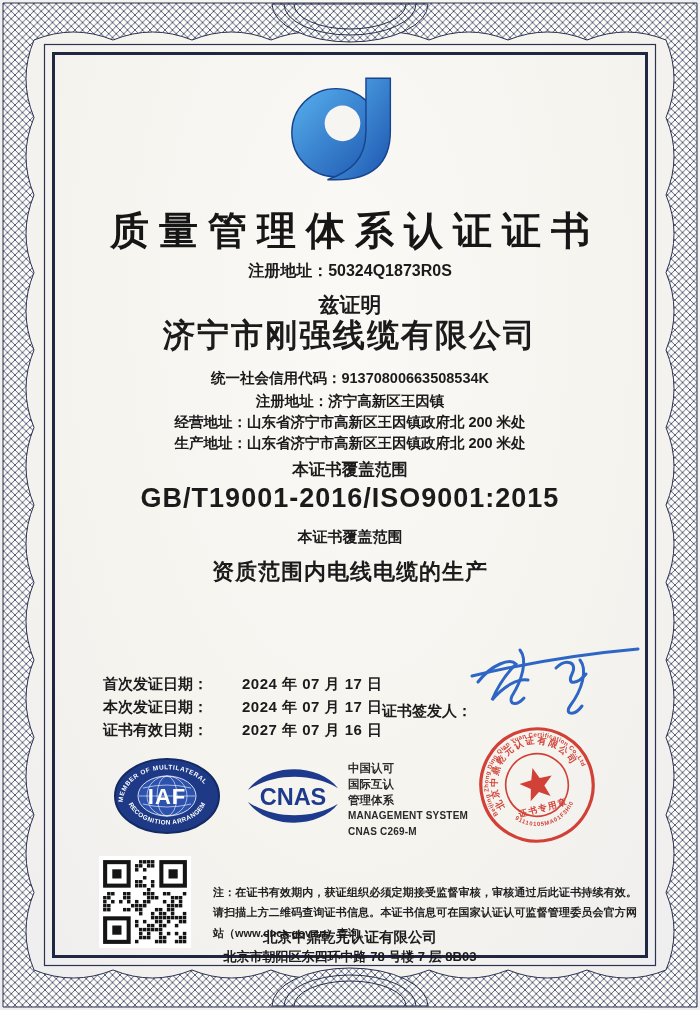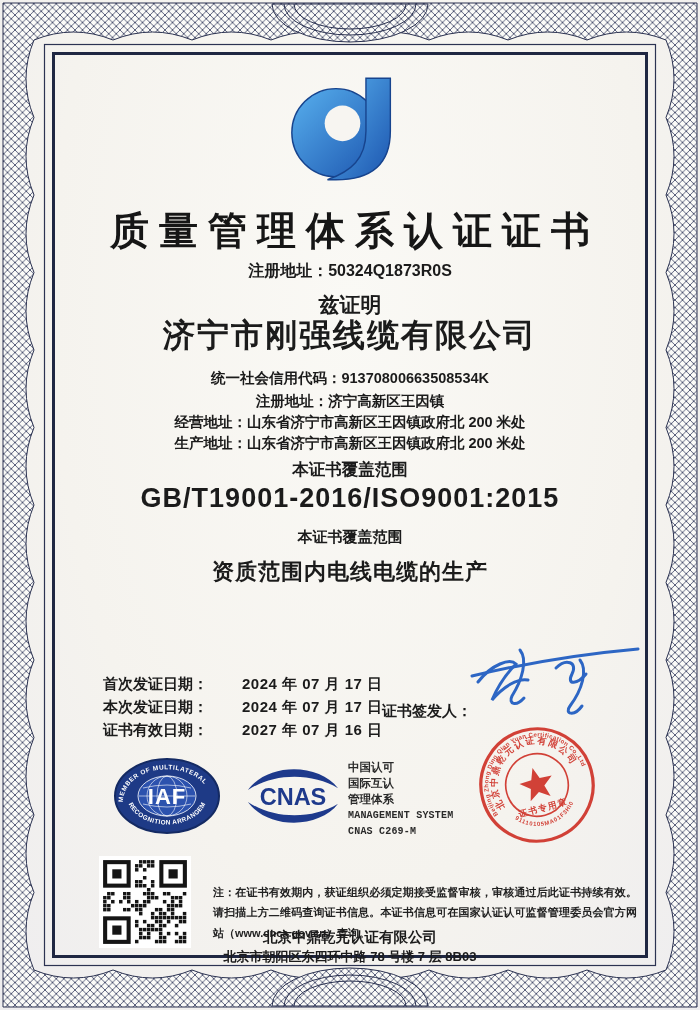--- a/index.html
+++ b/index.html
@@ -25,21 +25,21 @@
   .scope{top:557px;font-size:22px;font-weight:800;letter-spacing:1px;}
   .dates{left:103px;top:672px;}
   .date-row{display:flex;font-size:15px;font-weight:700;line-height:23px;}
   .date-row .lab{width:125px;}
   .date-row .val{margin-left:14px;letter-spacing:.5px;}
   .signer{left:382px;top:678px;font-size:15px;font-weight:700;margin-top:24px;}
   .note{left:213px;top:882px;width:424px;font-size:11px;line-height:1.85;font-weight:600;
         text-align:justify;color:#222;}
   .footco{top:928px;font-size:14.5px;font-weight:700;}
   .footaddr{top:948px;font-size:13px;font-weight:600;}
-  .cnas-lines{left:348px;top:760px;font-size:11.5px;font-weight:700;line-height:16px;color:#2a2a2a;font-family:Liberation Mono, monospace;}
+  .cnas-lines{left:348px;top:760px;font-size:11.5px;font-weight:700;line-height:16px;color:#2a2a2a;}
   .cnas-lines .latin{font-size:10px;letter-spacing:.2px;}
   .seal-wrap{left:468px;top:716px;width:138px;height:138px;opacity:.92;}
   .sig-wrap{left:460px;top:634px;width:192px;height:90px;}
 </style>
 </head>
 <body>
 
 <div class="paper">
 
   <svg class="band-svg" width="700" height="1010" viewBox="0 0 700 1010">

